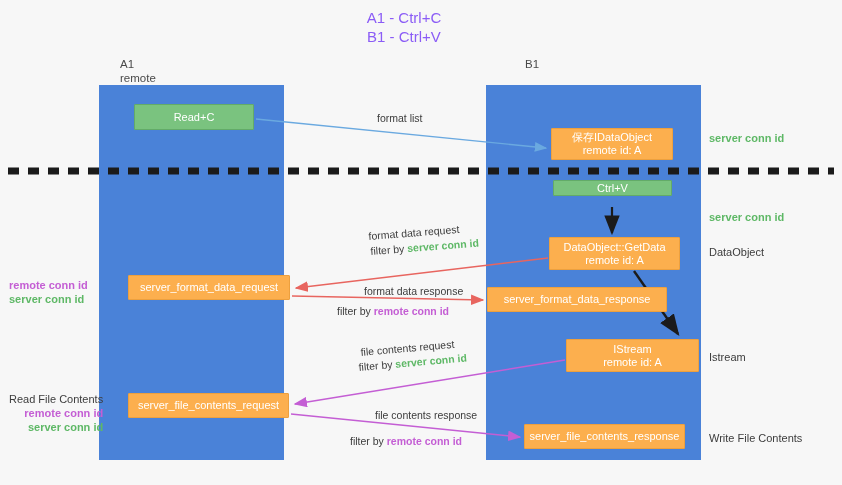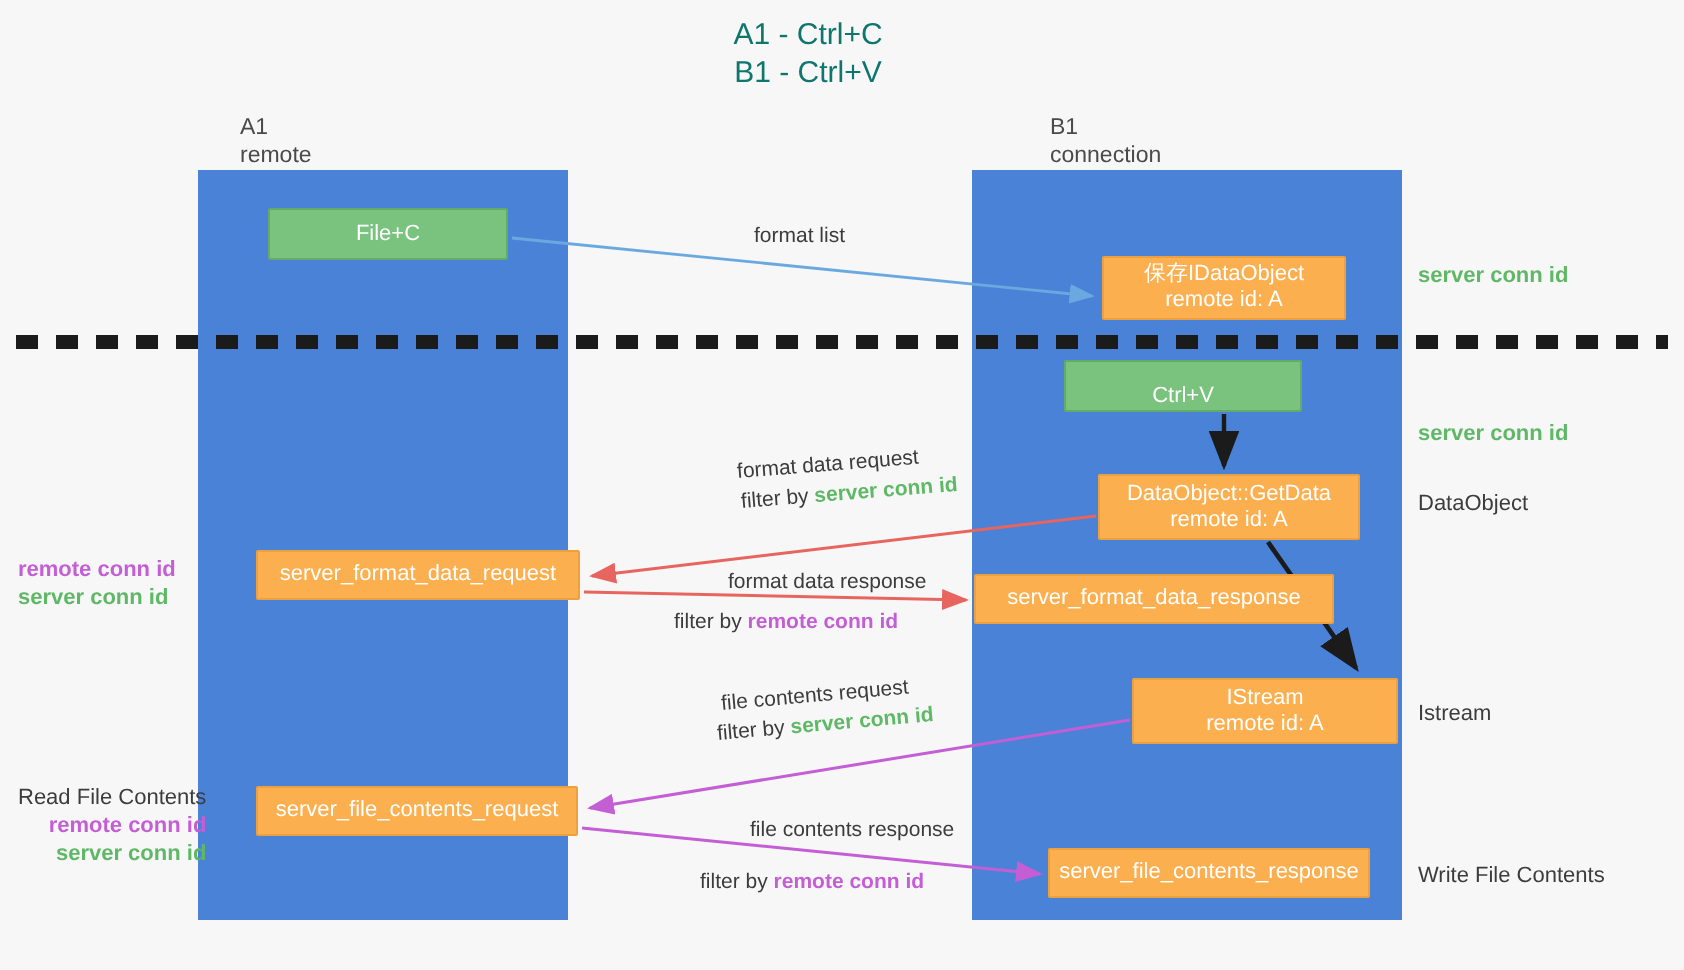--- a/index.html
+++ b/index.html
@@ -23,21 +23,21 @@
   }
   .abs { position: absolute; }
 
   
   #title {
     left: 0; top: 8px;
     width: 808px;
     text-align: center;
     font-size: 15px;
     line-height: 19px;
-    color: #0f766e;
+    color: #8b5cf6;
   }
 
   
   .lane-head {
     text-align: left;
     font-size: 11.5px;
     line-height: 14px;
     color: #4a4a4a;
   }
   #lane-head-a1 { left: 120px; top: 57px; width: 160px; }
@@ -64,21 +64,21 @@
     font-size: 11px;
     line-height: 13px;
     border-radius: 1px;
   }
   .node.green  { background: #7ac37f; border: 1px solid #63ab68; }
   .node.orange { background: #fcaf4e; border: 1px solid #eda03e; }
   .node .l2 { font-weight: normal; }
 
   #node-ctrl-c      { left: 134px; top: 104px; width: 120px; height: 26px; }
   #node-idataobject { left: 551px; top: 128px; width: 122px; height: 32px; text-align: center; }
-  #node-ctrl-v      { left: 532px; top: 180px; width: 119px; height: 26px; justify-content: flex-end; }
+  #node-ctrl-v      { left: 553px; top: 180px; width: 119px; height: 16px; }
   #node-getdata     { left: 549px; top: 237px; width: 131px; height: 33px; }
   #node-fdreq       { left: 128px; top: 275px; width: 162px; height: 25px; }
   #node-fdresp      { left: 487px; top: 287px; width: 180px; height: 25px; }
   #node-istream     { left: 566px; top: 339px; width: 133px; height: 33px; }
   #node-fcreq       { left: 128px; top: 393px; width: 161px; height: 25px; }
   #node-fcresp      { left: 524px; top: 424px; width: 161px; height: 25px; }
 
   
   .side {
     font-size: 11px;
@@ -179,25 +179,24 @@
     <div>A1 - Ctrl+C</div>
     <div>B1 - Ctrl+V</div>
   </div>
 
   <div class="abs lane-head" id="lane-head-a1">
     <div>A1</div>
     <div>remote</div>
   </div>
   <div class="abs lane-head" id="lane-head-b1">
     <div>B1</div>
-    <div>connection</div>
   </div>
 
   <div class="abs node green" id="node-ctrl-c">
-    <div>File+C</div>
+    <div>Read+C</div>
   </div>
 
   <div class="abs node orange" id="node-idataobject">
     <div>保存IDataObject</div>
     <div class="l2">remote id: A</div>
   </div>
 
   <div class="abs node green" id="node-ctrl-v">
     <div>Ctrl+V</div>
   </div>

